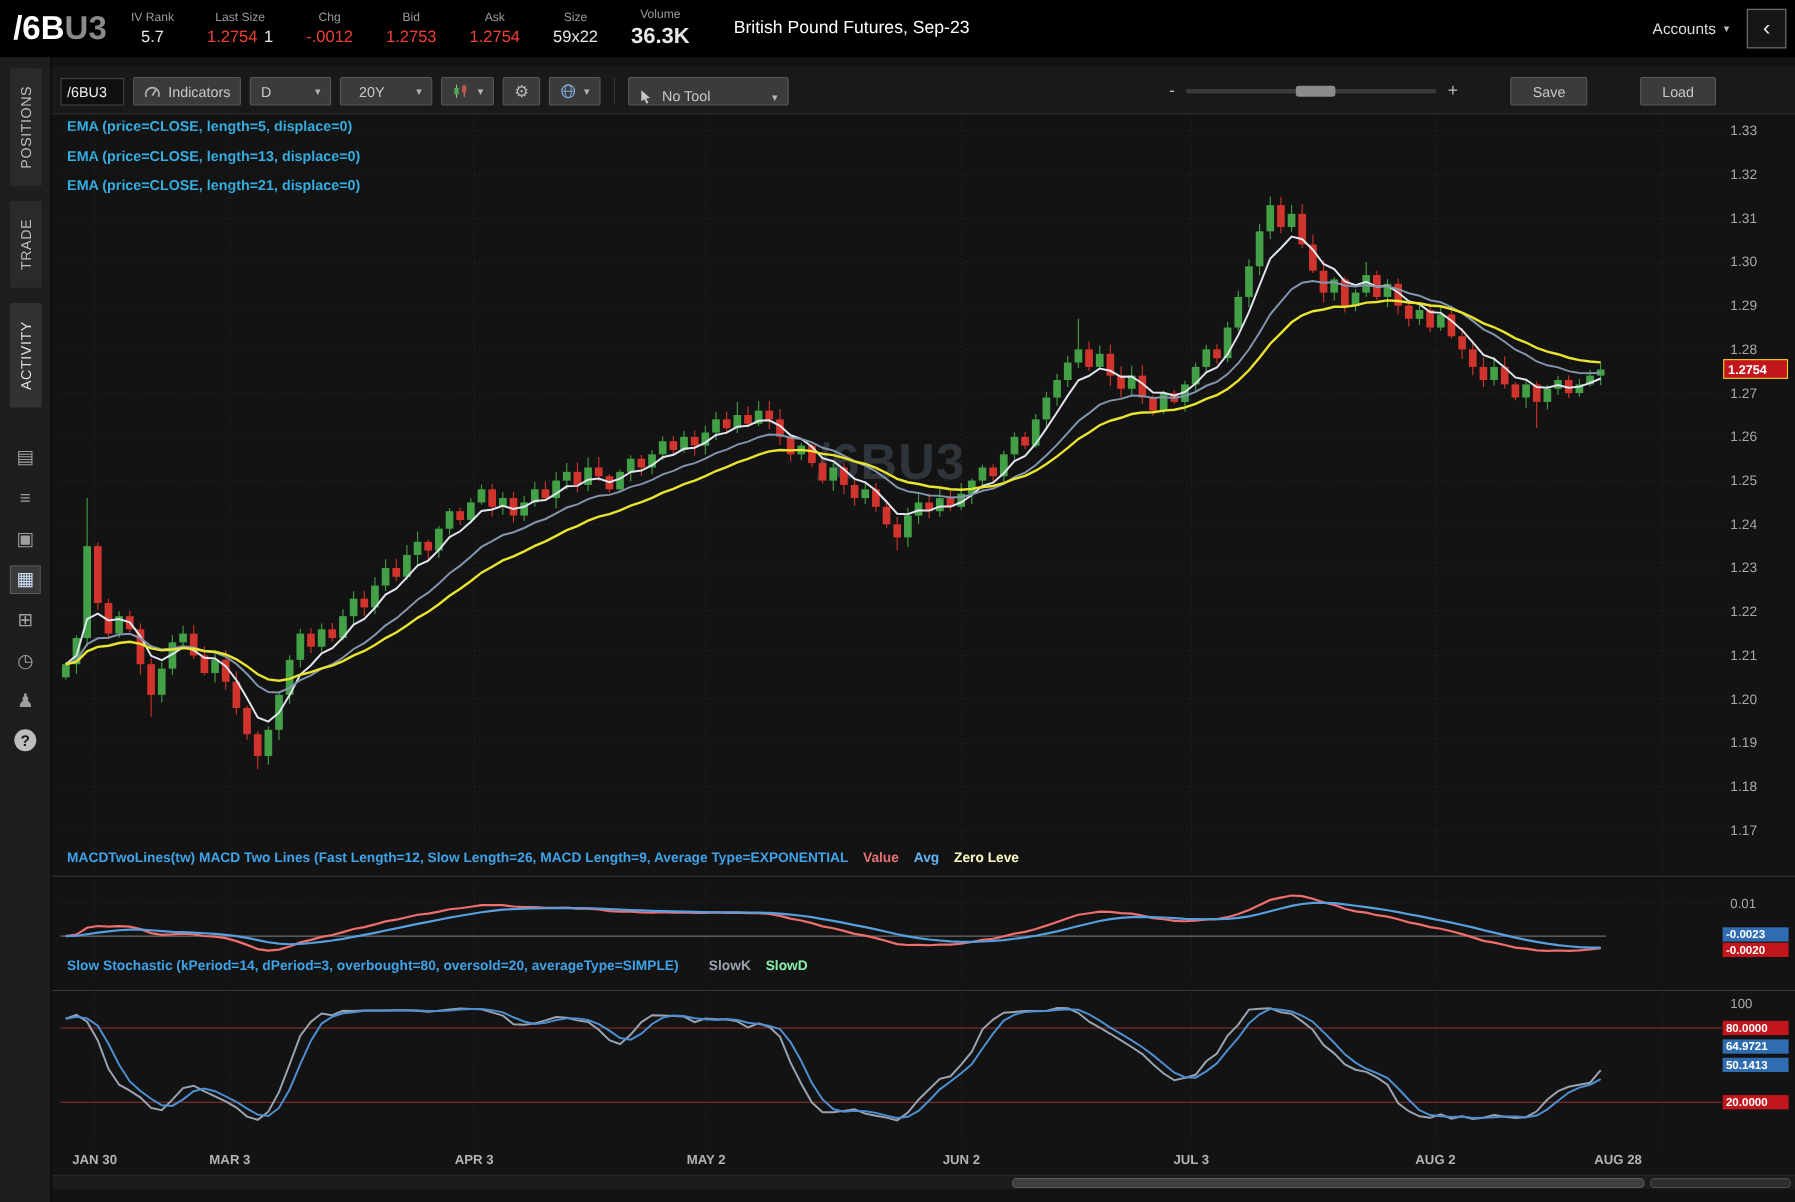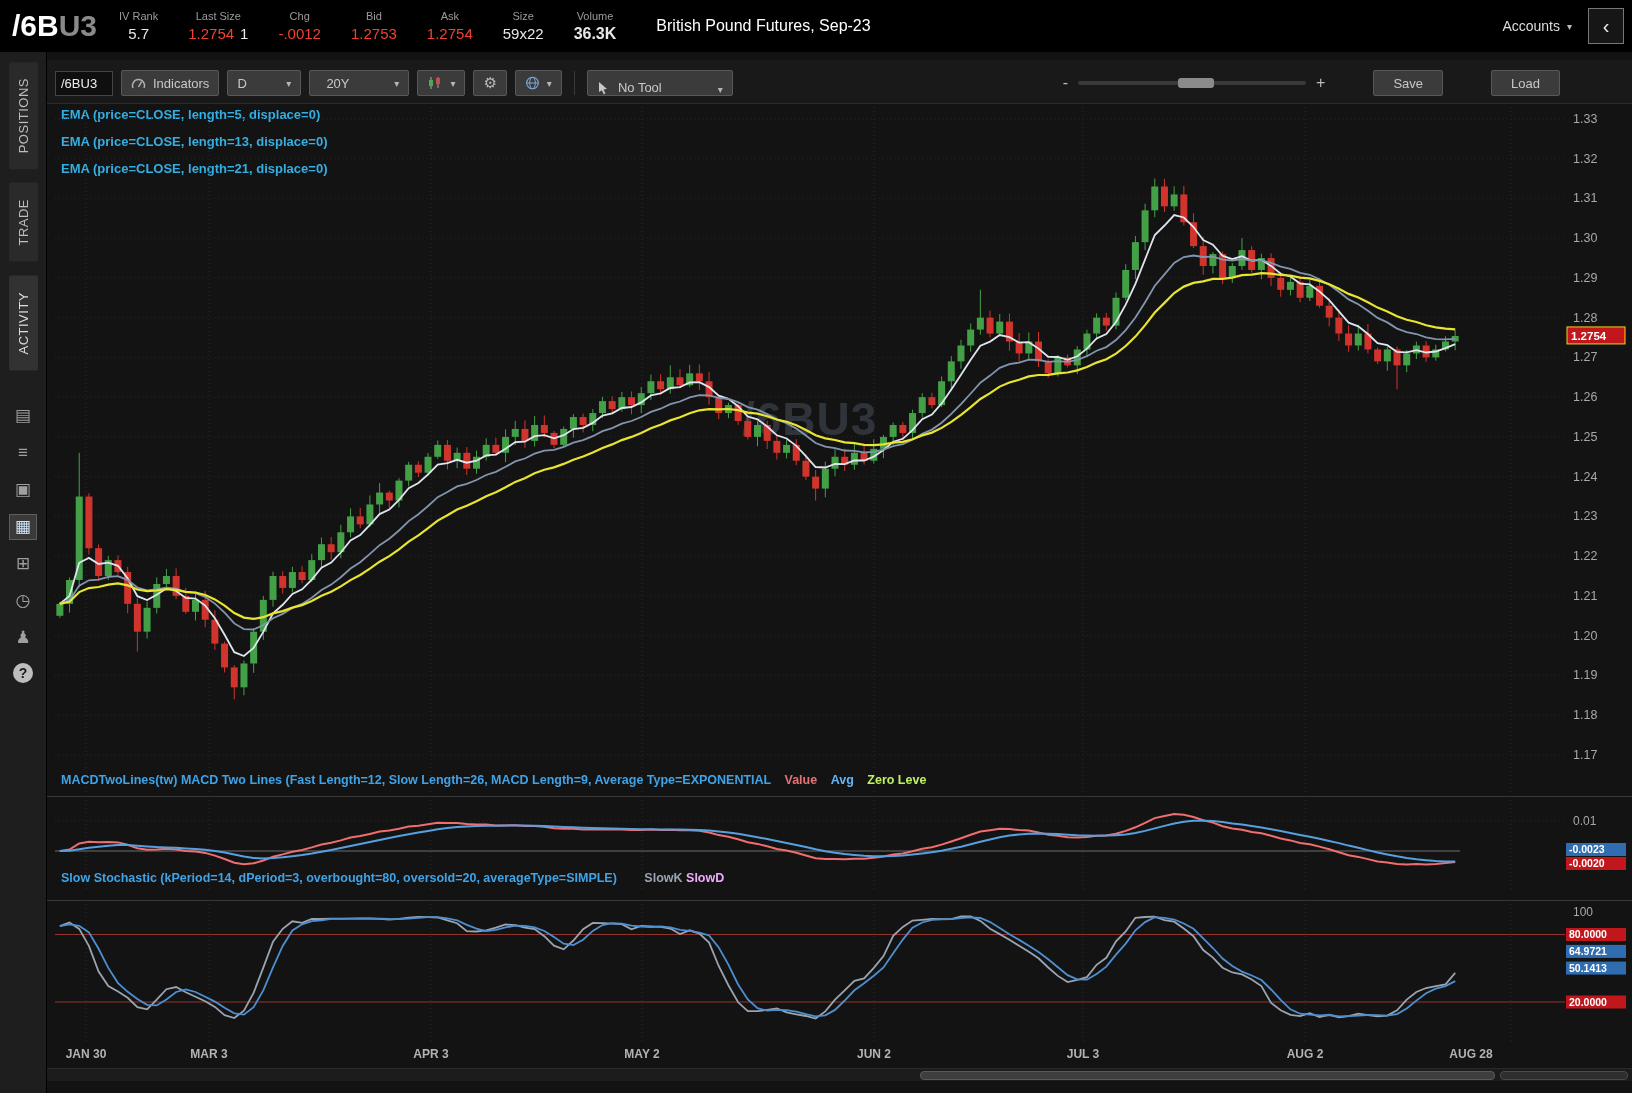--- a/index.html
+++ b/index.html
@@ -8,21 +8,21 @@
 
   
   .header { position:absolute; top:0; left:0; width:1632px; height:52px; background:#000; display:flex; align-items:center; }
   .logo { padding:0 22px 0 12px; font-size:30px; color:#fff; font-weight:bold; white-space:nowrap; }
   .logo .sfx { color:#8a8a8a; }
   .hfield { text-align:center; margin-right:30px; }
   .hlabel { color:#9b9b9b; font-size:11px; margin-bottom:3px; }
   .hval { font-size:15px; color:#e8e8e8; white-space:nowrap; }
   .hval .red { color:#f04134; }
   .hval .sz { color:#e8e8e8; margin-left:6px; }
-  .hval.big { font-size:16px; font-weight:bold; }
+  .hval.big { font-size:20px; font-weight:bold; }
   .htitle { color:#fff; font-size:16px; margin-left:10px; white-space:nowrap; }
   .accounts { margin-left:auto; color:#ddd; font-size:14px; display:flex; align-items:center; gap:7px; cursor:pointer; }
   .accounts .chev { font-size:10px; color:#bbb; }
   .collapse-btn { width:36px; height:36px; border:1px solid #777; margin:0 8px 0 16px; color:#eee; display:flex; align-items:center; justify-content:center; font-size:20px; background:#161616; cursor:pointer; }
 
   
   .sidebar { position:absolute; top:52px; left:0; width:47px; height:1041px; background:#1e1e1e; border-right:1px solid #000; }
   .side-tab { writing-mode:vertical-rl; transform:rotate(180deg); margin:0 auto 14px auto; display:block; background:#2a2a2a; color:#bdbdbd; font-size:13px; padding:16px 7px; border-radius:2px; letter-spacing:.5px; cursor:pointer; }
   .side-tab.first { margin-top:10px; }
   .side-tab.active { background:#323232; color:#ddd; }
@@ -33,34 +33,34 @@
   .side-icon.help-circle { background:#bdbdbd; color:#1a1a1a; border-radius:50%; font-weight:bold; width:20px; height:20px; line-height:20px; font-size:14px; }
 
   
   #chart-area { position:absolute; left:47px; top:52px; width:1585px; height:1041px; background:#131313; }
   .toolbar-bg { position:absolute; top:8px; left:0; right:0; height:44px; background:#191919; border-bottom:1px solid #2c2c2c; }
   .toolbar { position:absolute; top:17px; left:8px; right:0; height:28px; display:flex; align-items:center; gap:8px; padding-right:72px; }
   .symbol-input { width:58px; height:25px; background:#0f0f0f; border:1px solid #454545; color:#eee; font-size:13px; padding:0 5px; font-family:"Liberation Sans",sans-serif; }
   .tbtn { height:26px; background:#3b3b3b; border:1px solid #585858; color:#c8c8c8; font-size:13px; display:flex; align-items:center; gap:7px; padding:0 9px; border-radius:2px; cursor:pointer; white-space:nowrap; }
   .tbtn .chev { font-size:10px; color:#b5b5b5; }
   .tbtn.spread { justify-content:space-between; }
-  .w-d { width:74px; } .w-r { width:100px;padding-left:16px; } .w-tool { width:146px;align-items:flex-end; }
+  .w-d { width:74px; } .w-r { width:84px;padding-left:16px; } .w-tool { width:146px;align-items:flex-end; }
   .tsep { width:1px; height:24px; background:#3a3a3a; margin:0 4px; }
   .gear { font-size:15px; color:#b8b8b8; }
   .zoom { margin-left:auto; display:flex; align-items:center; gap:10px; color:#bbb; font-size:16px; }
   .ztrack { width:228px; height:4px; background:#3a3a3a; border-radius:2px; position:relative; cursor:pointer; }
   .zthumb { position:absolute; left:100px; top:-3px; width:36px; height:10px; background:#8b8b8b; border-radius:3px; cursor:pointer; }
   .bigbtn { padding:2px 19px;margin-left:40px; }
 
   .ema-legend { position:absolute; left:14px; font-weight:bold; font-size:13px; color:#35aee2; white-space:nowrap; cursor:pointer; }
   .watermark { position:absolute; left:695px; top:340px; font-size:46px; color:#3c434c; font-weight:bold; opacity:.7; letter-spacing:1px; }
 
   .pane-legend { position:absolute; left:14px; font-weight:bold; font-size:12.5px; white-space:nowrap; cursor:pointer; }
-  .t-blue { color:#3fa3e8; } .t-red { color:#e57373; margin-left:10px; } .t-blue2 { color:#64b5f6; margin-left:10px; } .t-gray { color:#bef264; margin-left:10px; }
-  .t-gray2 { color:#9aa4b0; margin-left:24px; } .t-blue3 { color:#f0abfc; }
+  .t-blue { color:#3fa3e8; } .t-red { color:#e57373; margin-left:10px; } .t-blue2 { color:#64b5f6; margin-left:10px; } .t-gray { color:#fef9c3; margin-left:10px; }
+  .t-gray2 { color:#9aa4b0; margin-left:24px; } .t-blue3 { color:#86efac; margin-left:10px; }
 
   svg.pane { position:absolute; left:0; display:block; }
   #main-svg { top:51px; } #macd-svg { top:744px; } #stoch-svg { top:848px; }
 
   #x-axis { position:absolute; top:995px; left:0; width:1585px; height:16px; }
   #x-axis span { position:absolute; top:0; transform:translateX(-50%); color:#b3b3b3; font-weight:bold; font-size:12px; white-space:nowrap; }
 
   #scrollbar { position:absolute; top:1016px; left:0; width:1585px; height:13px; background:#1c1c1c; border-top:1px solid #2a2a2a; }
   .sb-handle { position:absolute; left:873px; width:575px; top:2px; height:9px; background:#3e3e3e; border:1px solid #5a5a5a; border-radius:4px; cursor:pointer; }
   .sb-right { position:absolute; left:1453px; width:128px; top:2px; height:9px; background:#2e2e2e; border:1px solid #4a4a4a; border-radius:4px; cursor:pointer; }

